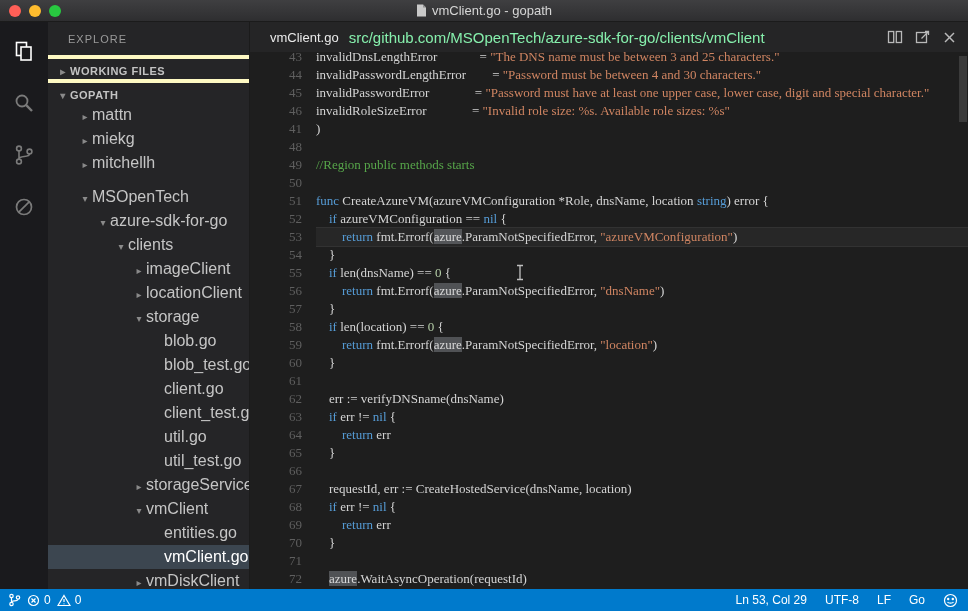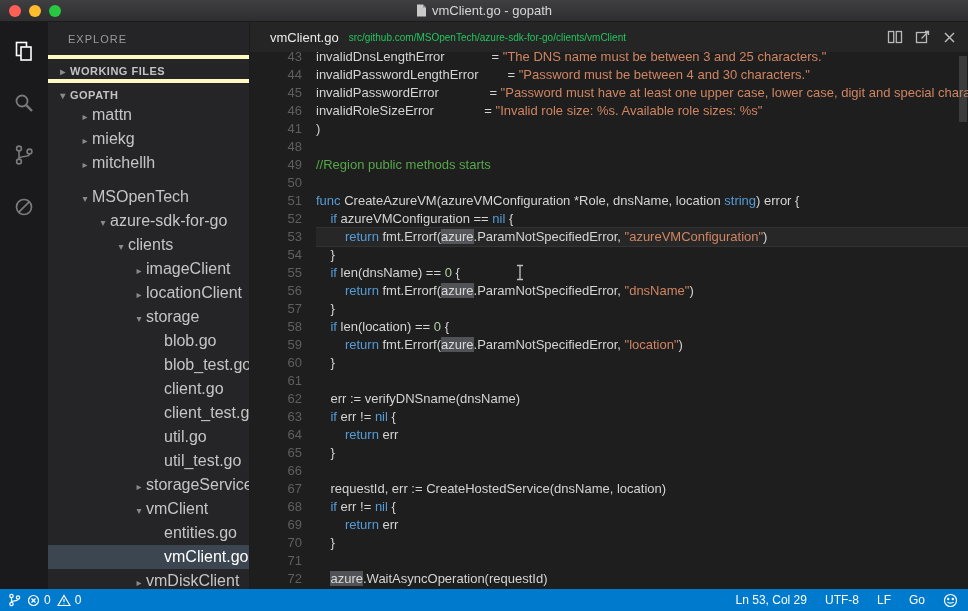--- a/index.html
+++ b/index.html
@@ -38,26 +38,26 @@
   .tree { }
   .tree-row { height:24px; line-height:24px; white-space:nowrap; cursor:pointer; color:#c5c5c5; }
   .tree-row.selected { background:#3c4650; color:#ffffff; }
   .tree-label { font-size:16px; }
 
   
   .editor { flex:1; min-width:0; background:#1e1e1e; display:flex; flex-direction:column; position:relative; }
   .ed-header { height:30px; flex:0 0 30px; background:#252526; display:flex; align-items:center;
                padding-left:20px; white-space:nowrap; overflow:hidden; }
   .ed-filename { color:#eaeaea; font-size:13px; }
-  .ed-path { color:#22c55e; font-size:10px; margin-left:10px; overflow:hidden; text-overflow:ellipsis; flex:1; }
+  .ed-path { color:#86efac; font-size:15px; margin-left:10px; overflow:hidden; text-overflow:ellipsis; flex:1; }
   .ed-actions { display:flex; align-items:center; gap:12px; padding:0 12px; color:#b9b9b9; }
   .ed-actions .act { cursor:pointer; display:flex; align-items:center; }
 
   .ed-body { flex:1; position:relative; overflow:hidden; }
-  .code-scroll { margin-top:-4px; font-family:Liberation Sans, sans-serif; font-size:13px; line-height:18px; }
+  .code-scroll { margin-top:-4px; font-family:Liberation Serif, serif; font-size:13px; line-height:18px; }
   .code-line { display:flex; height:18px; white-space:pre; }
   .ln { width:66px; flex:0 0 66px; text-align:right; padding-right:14px; color:#5f5f5f; user-select:none; }
   .content { flex:1; color:#d4d4d4; overflow:hidden; }
   .code-line.current .content { background:rgba(255,255,255,0.045);
         box-shadow:0 -1px 0 rgba(255,255,255,0.09), 0 1px 0 rgba(255,255,255,0.09); }
   .tok-p { color:#d4d4d4; }
   .tok-k { color:#569cd6; }
   .tok-s { color:#d08562; }
   .tok-c { color:#57a64a; }
   .tok-n { color:#b5cea8; }

